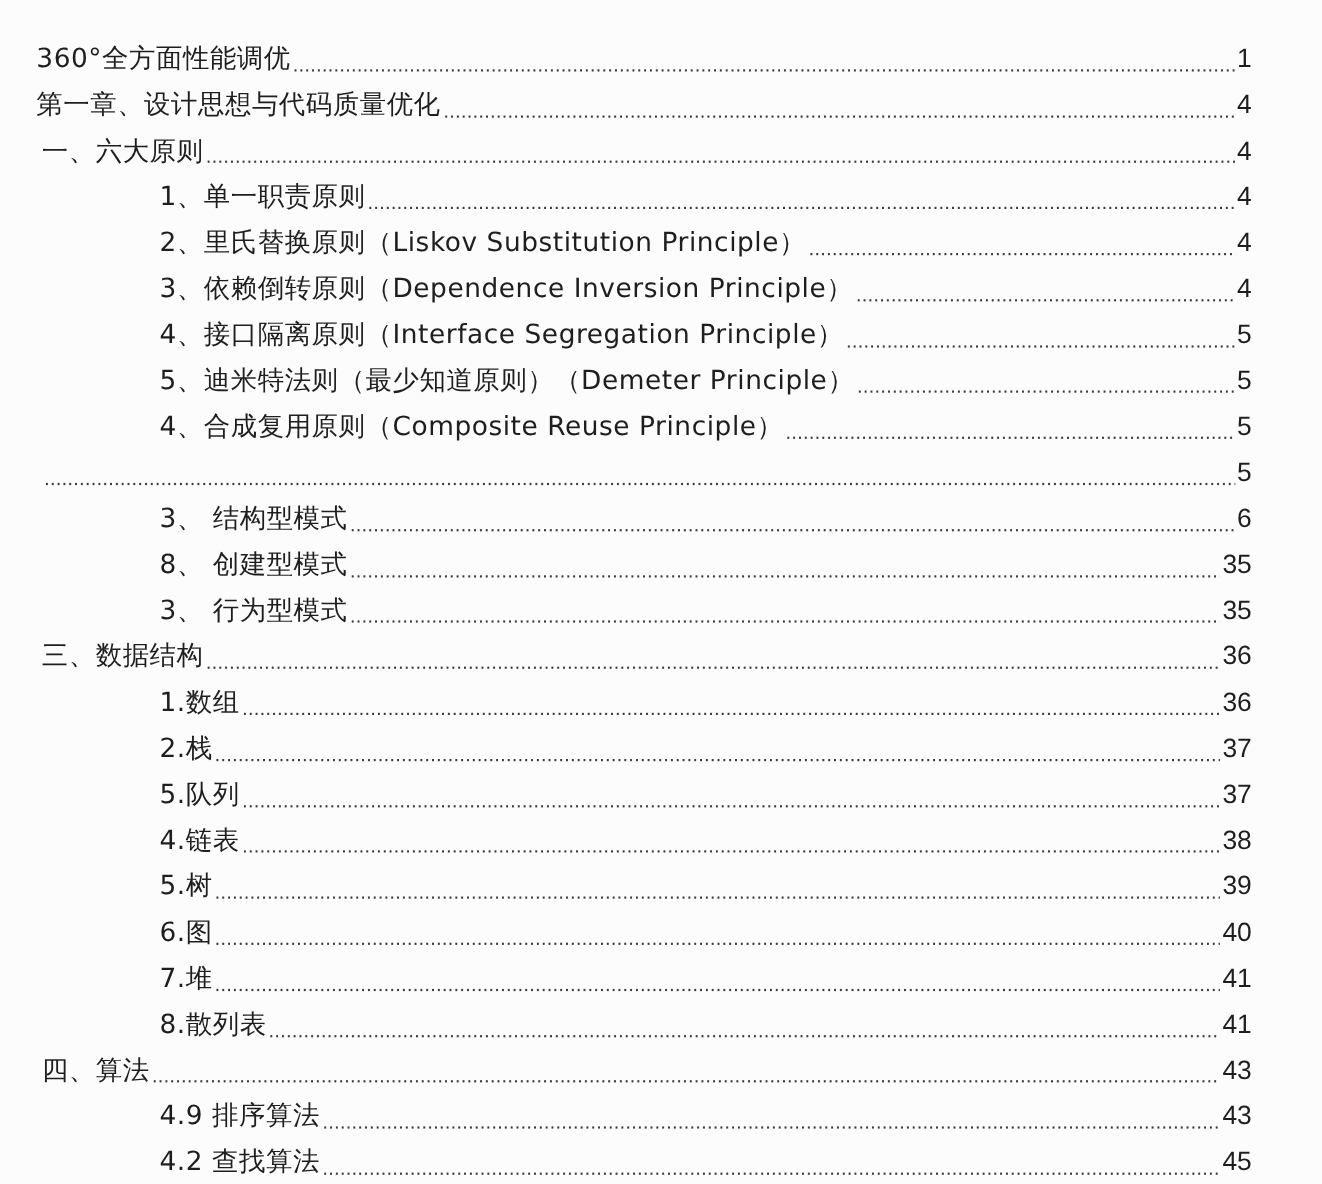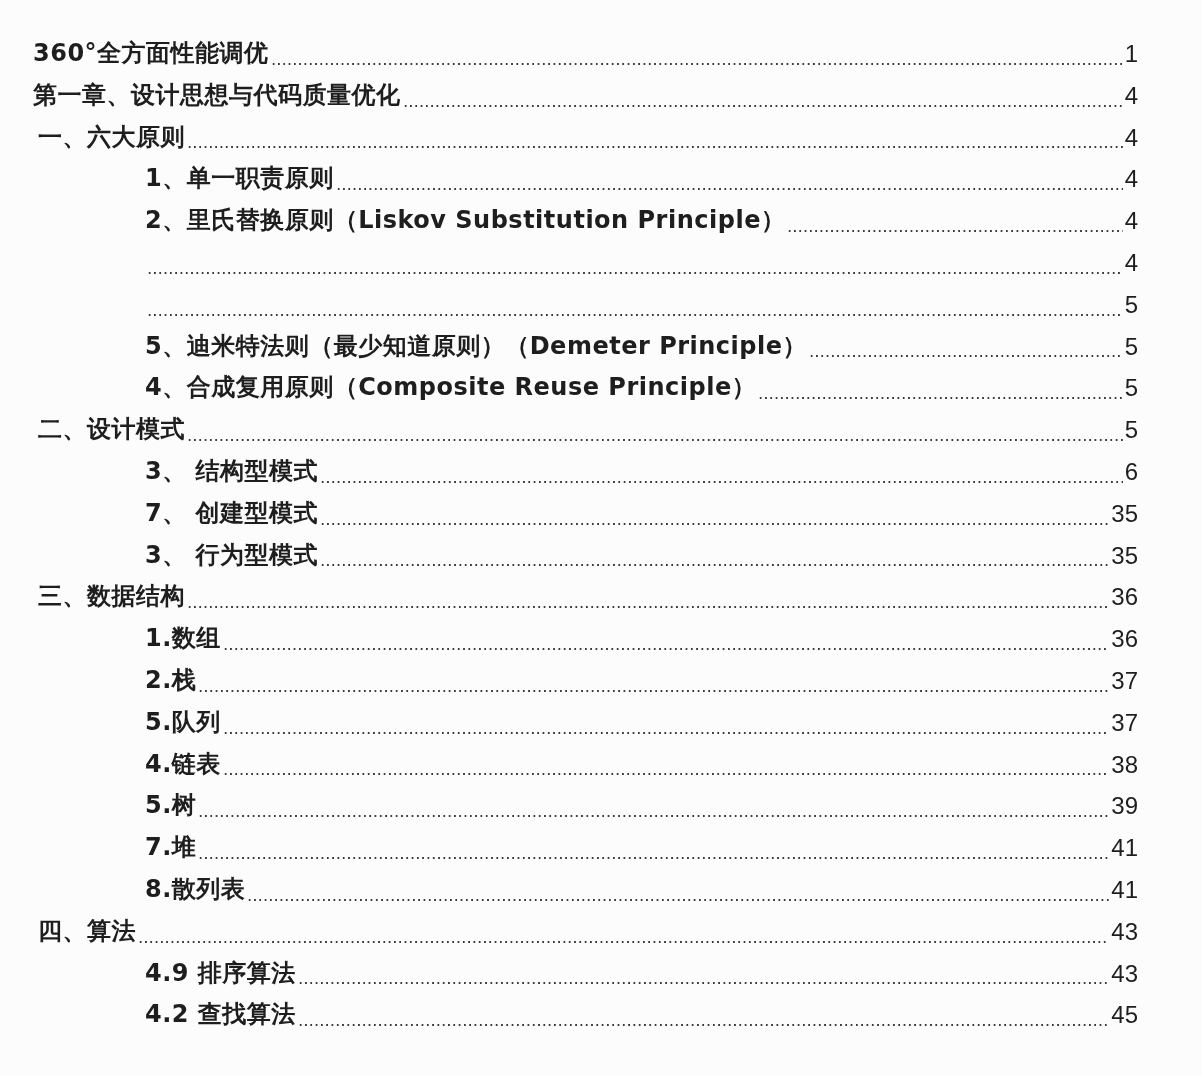--- a/index.html
+++ b/index.html
@@ -31,21 +31,20 @@
       font-size: 24px;
       line-height: 41.8px;
       white-space: nowrap;
     }
     .toc-row.level-0 { padding-left: 33px; }
     .toc-row.level-1 { padding-left: 38px; }
     .toc-row.level-2 { padding-left: 145px; }
     .toc-title {
       flex: 0 0 auto;
       letter-spacing: 0.5px;
-      font-weight: bold;
     }
     .toc-leader {
       flex: 1 1 auto;
       height: 2px;
       margin: 0 2px;
       align-self: flex-end;
       margin-bottom: 10px;
       background-image: radial-gradient(circle, #3a3a3a 0.9px, transparent 1.1px);
       background-size: 5.3px 2px;
       background-repeat: repeat-x;
@@ -82,49 +81,50 @@
     <span class="toc-title">1、单一职责原则</span>
     <span class="toc-leader"></span>
     <span class="toc-page">4</span>
   </div>
   <div class="toc-row level-2">
     <span class="toc-title">2、里氏替换原则（Liskov Substitution Principle）</span>
     <span class="toc-leader"></span>
     <span class="toc-page">4</span>
   </div>
   <div class="toc-row level-2">
+    <span class="toc-title">3、依赖倒转原则（Dependence Inversion Principle）</span>
     <span class="toc-leader"></span>
     <span class="toc-page">4</span>
   </div>
   <div class="toc-row level-2">
+    <span class="toc-title">4、接口隔离原则（Interface Segregation Principle）</span>
     <span class="toc-leader"></span>
     <span class="toc-page">5</span>
   </div>
   <div class="toc-row level-2">
     <span class="toc-title">5、迪米特法则（最少知道原则）（Demeter Principle）</span>
     <span class="toc-leader"></span>
     <span class="toc-page">5</span>
   </div>
   <div class="toc-row level-2">
     <span class="toc-title">4、合成复用原则（Composite Reuse Principle）</span>
     <span class="toc-leader"></span>
     <span class="toc-page">5</span>
   </div>
   <div class="toc-row level-1">
-    <span class="toc-title">二、设计模式</span>
     <span class="toc-leader"></span>
     <span class="toc-page">5</span>
   </div>
   <div class="toc-row level-2">
     <span class="toc-title">3、 结构型模式</span>
     <span class="toc-leader"></span>
     <span class="toc-page">6</span>
   </div>
   <div class="toc-row level-2">
-    <span class="toc-title">7、 创建型模式</span>
+    <span class="toc-title">8、 创建型模式</span>
     <span class="toc-leader"></span>
     <span class="toc-page">35</span>
   </div>
   <div class="toc-row level-2">
     <span class="toc-title">3、 行为型模式</span>
     <span class="toc-leader"></span>
     <span class="toc-page">35</span>
   </div>
   <div class="toc-row level-1">
     <span class="toc-title">三、数据结构</span>
@@ -150,20 +150,25 @@
     <span class="toc-title">4.链表</span>
     <span class="toc-leader"></span>
     <span class="toc-page">38</span>
   </div>
   <div class="toc-row level-2">
     <span class="toc-title">5.树</span>
     <span class="toc-leader"></span>
     <span class="toc-page">39</span>
   </div>
   <div class="toc-row level-2">
+    <span class="toc-title">6.图</span>
+    <span class="toc-leader"></span>
+    <span class="toc-page">40</span>
+  </div>
+  <div class="toc-row level-2">
     <span class="toc-title">7.堆</span>
     <span class="toc-leader"></span>
     <span class="toc-page">41</span>
   </div>
   <div class="toc-row level-2">
     <span class="toc-title">8.散列表</span>
     <span class="toc-leader"></span>
     <span class="toc-page">41</span>
   </div>
   <div class="toc-row level-1">

